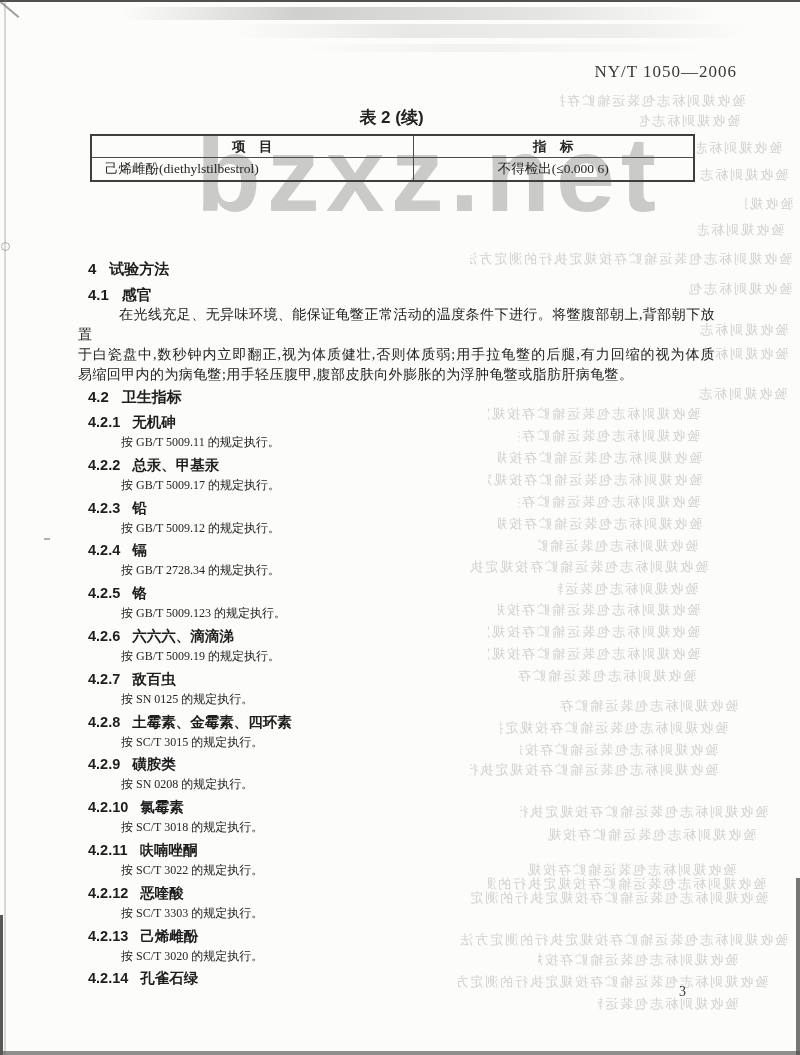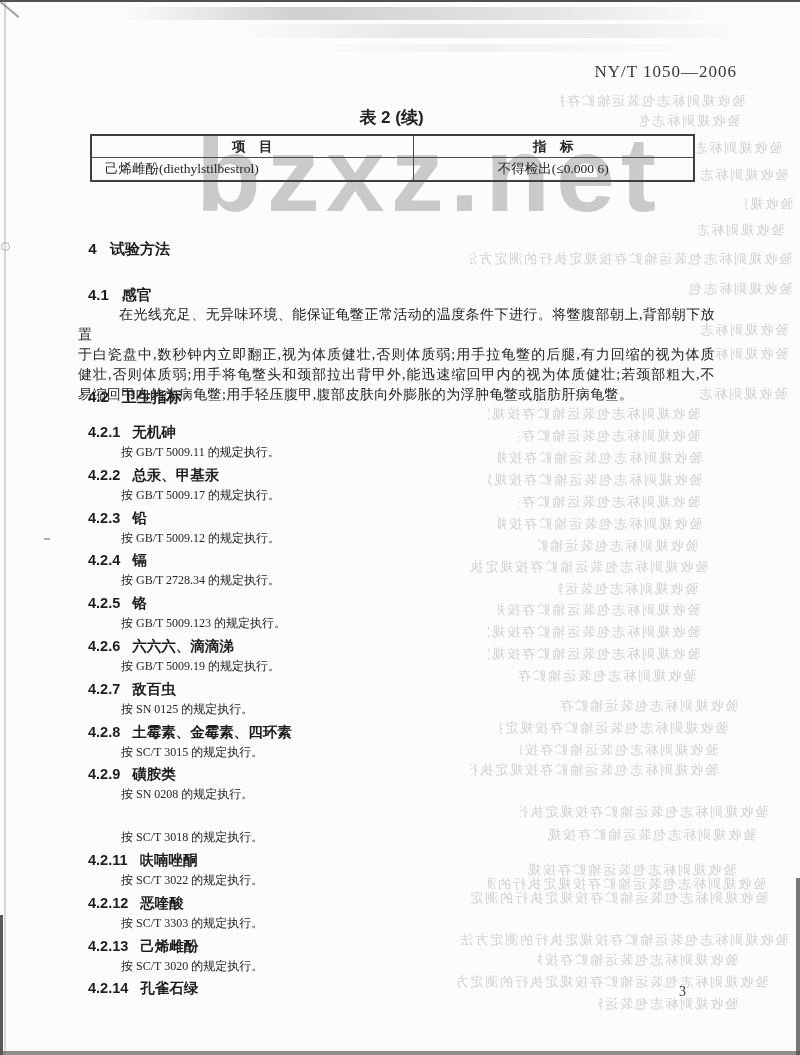--- a/index.html
+++ b/index.html
@@ -63,34 +63,34 @@
   #tbl th,#tbl td{border:1px solid #4c4c4c;padding:0;height:22px;font-weight:normal;background:transparent;margin-top:16px;}
   #tbl{border:2px solid #3f3f3f;}
   #tbl th{font-family:"Liberation Sans", sans-serif;font-weight:bold;text-align:center;height:21px;}
   #tbl td.item{padding-left:13px;}
   #tbl td.ind{text-align:center;}
   #tbl td.note{padding-left:12px;font-size:13px;height:21px;}
 
   .h-block{position:absolute;left:88px;z-index:2;font-family:"Liberation Sans", sans-serif;
     font-weight:bold;font-size:15px;color:#1d1d1d;white-space:nowrap;}
   .h-num{margin-right:13px;}
-  #sec4{top:240px;font-family:Liberation Mono, monospace;}
+  #sec4{top:260px;}
   #sec41{top:286px;}
 
   #para{
     position:absolute;left:78px;top:305px;width:637px;z-index:2;
     font-size:14px;line-height:20px;letter-spacing:0.4px;color:#242424;
   }
   .pline{text-align:justify;text-align-last:justify;}
   .pline.first{text-indent:41px;}
   .pline.last{text-align-last:left;}
 
   #sec42-block{position:absolute;left:88px;top:388px;width:650px;z-index:2;}
   #sec42-heading{font-family:"Liberation Sans", sans-serif;font-weight:bold;font-size:15px;
-    color:#1d1d1d;line-height:17px;margin-bottom:19px;white-space:nowrap;}
+    color:#1d1d1d;line-height:17px;margin-bottom:9px;white-space:nowrap;}
   .sub-item{position:relative;height:42.8px;}
   .sub-heading{font-family:"Liberation Sans", sans-serif;font-weight:bold;font-size:14.5px;
     color:#1d1d1d;line-height:17px;white-space:nowrap;}
   .sub-heading .h-num{margin-right:12px;}
   .sub-body{position:absolute;top:20px;left:33px;font-size:12px;line-height:17px;color:#242424;white-space:nowrap;}
 
   #page-num{position:absolute;left:679px;top:984px;z-index:2;font-size:14px;color:#3c3c3c;}
 </style>
 </head>
 <body>
@@ -164,21 +164,20 @@
     <span class="h-num">4</span><span>试验方法</span>
   </div>
 
   <div id="sec41" class="h-block">
     <span class="h-num">4.1</span><span>感官</span>
   </div>
 
   <div id="para">
     <div class="pline first">在光线充足、无异味环境、能保证龟鳖正常活动的温度条件下进行。将鳖腹部朝上,背部朝下放置</div>
     <div class="pline">于白瓷盘中,数秒钟内立即翻正,视为体质健壮,否则体质弱;用手拉龟鳖的后腿,有力回缩的视为体质</div>
-    <div class="pline">健壮,否则体质弱;用手将龟鳖头和颈部拉出背甲外,能迅速缩回甲内的视为体质健壮;若颈部粗大,不</div>
     <div class="pline last">易缩回甲内的为病龟鳖;用手轻压腹甲,腹部皮肤向外膨胀的为浮肿龟鳖或脂肪肝病龟鳖。</div>
   </div>
 
   <div id="sec42-block">
     <div id="sec42-heading">
       <span class="h-num">4.2</span><span>卫生指标</span>
     </div>
 
     <div class="sub-item">
       <div class="sub-heading"><span class="h-num">4.2.1</span><span>无机砷</span></div>
@@ -210,20 +209,21 @@
     </div>
     <div class="sub-item">
       <div class="sub-heading"><span class="h-num">4.2.8</span><span>土霉素、金霉素、四环素</span></div>
       <div class="sub-body">按 SC/T 3015 的规定执行。</div>
     </div>
     <div class="sub-item">
       <div class="sub-heading"><span class="h-num">4.2.9</span><span>磺胺类</span></div>
       <div class="sub-body">按 SN 0208 的规定执行。</div>
     </div>
     <div class="sub-item">
+      <div class="sub-heading"><span class="h-num">4.2.10</span><span>氯霉素</span></div>
       <div class="sub-body">按 SC/T 3018 的规定执行。</div>
     </div>
     <div class="sub-item">
       <div class="sub-heading"><span class="h-num">4.2.11</span><span>呋喃唑酮</span></div>
       <div class="sub-body">按 SC/T 3022 的规定执行。</div>
     </div>
     <div class="sub-item">
       <div class="sub-heading"><span class="h-num">4.2.12</span><span>恶喹酸</span></div>
       <div class="sub-body">按 SC/T 3303 的规定执行。</div>
     </div>

